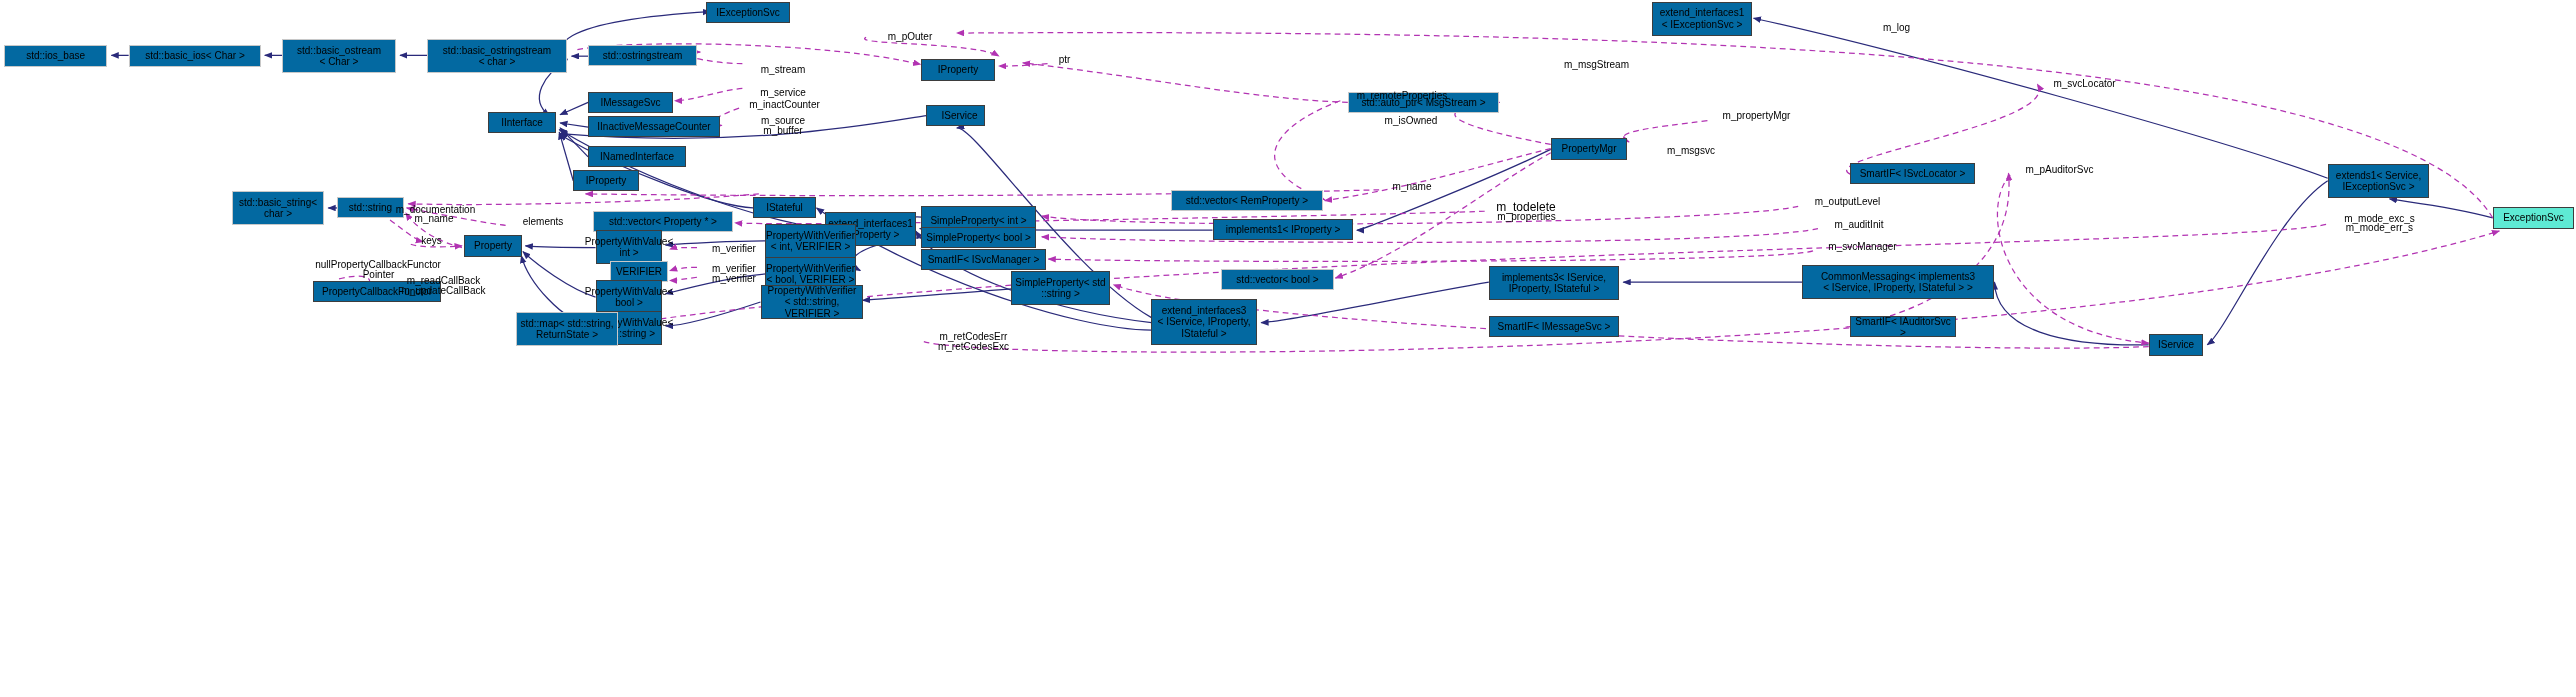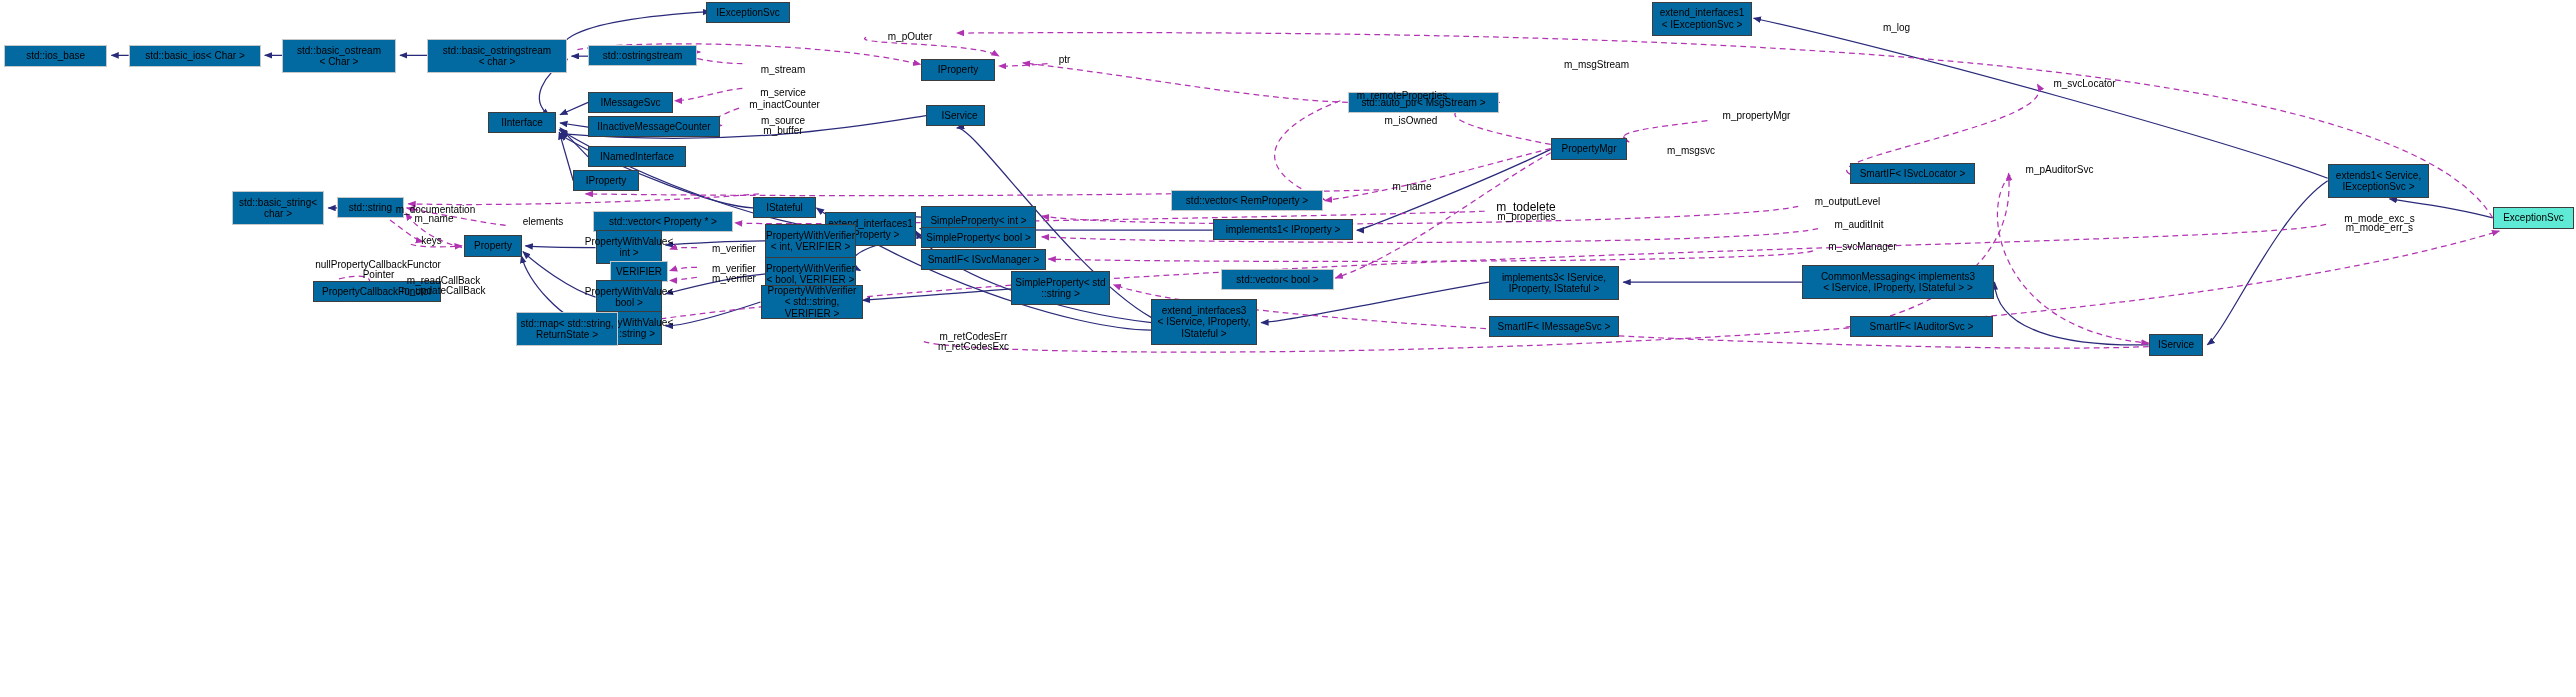--- a/index.html
+++ b/index.html
@@ -175,21 +175,21 @@
       </div>
       <div class="node solid" style="left: 1551px; top: 138px; width: 76px; height: 22px; font-size: 10px;">
         <span>PropertyMgr</span>
       </div>
       <div class="node solid" style="left: 1802px; top: 265px; width: 192px; height: 34px; font-size: 10px;">
         <span>CommonMessaging&lt; implements3<br>&lt; IService, IProperty, IStateful &gt; &gt;</span>
       </div>
       <div class="node solid" style="left: 1850px; top: 163px; width: 125px; height: 21.4px; font-size: 10px;">
         <span>SmartIF&lt; ISvcLocator &gt;</span>
       </div>
-      <div class="node solid" style="left: 1850px; top: 316px; width: 143px; height: 21.4px; font-size: 10px;">
+      <div class="node solid" style="left: 1850px; top: 316px; width: 106px; height: 21.4px; font-size: 10px;">
         <span>SmartIF&lt; IAuditorSvc &gt;</span>
       </div>
       <div class="node solid" style="left: 2149px; top: 334px; width: 54px; height: 22px; font-size: 10px;">
         <span>IService</span>
       </div>
       <div class="node solid" style="left: 2328px; top: 164px; width: 101px; height: 34px; font-size: 10px;">
         <span>extends1&lt; Service,<br>IExceptionSvc &gt;</span>
       </div>
       <div class="node solid" style="left: 1652px; top: 1.6px; width: 100px; height: 34px; font-size: 10px;">
         <span>extend_interfaces1<br>&lt; IExceptionSvc &gt;</span>

